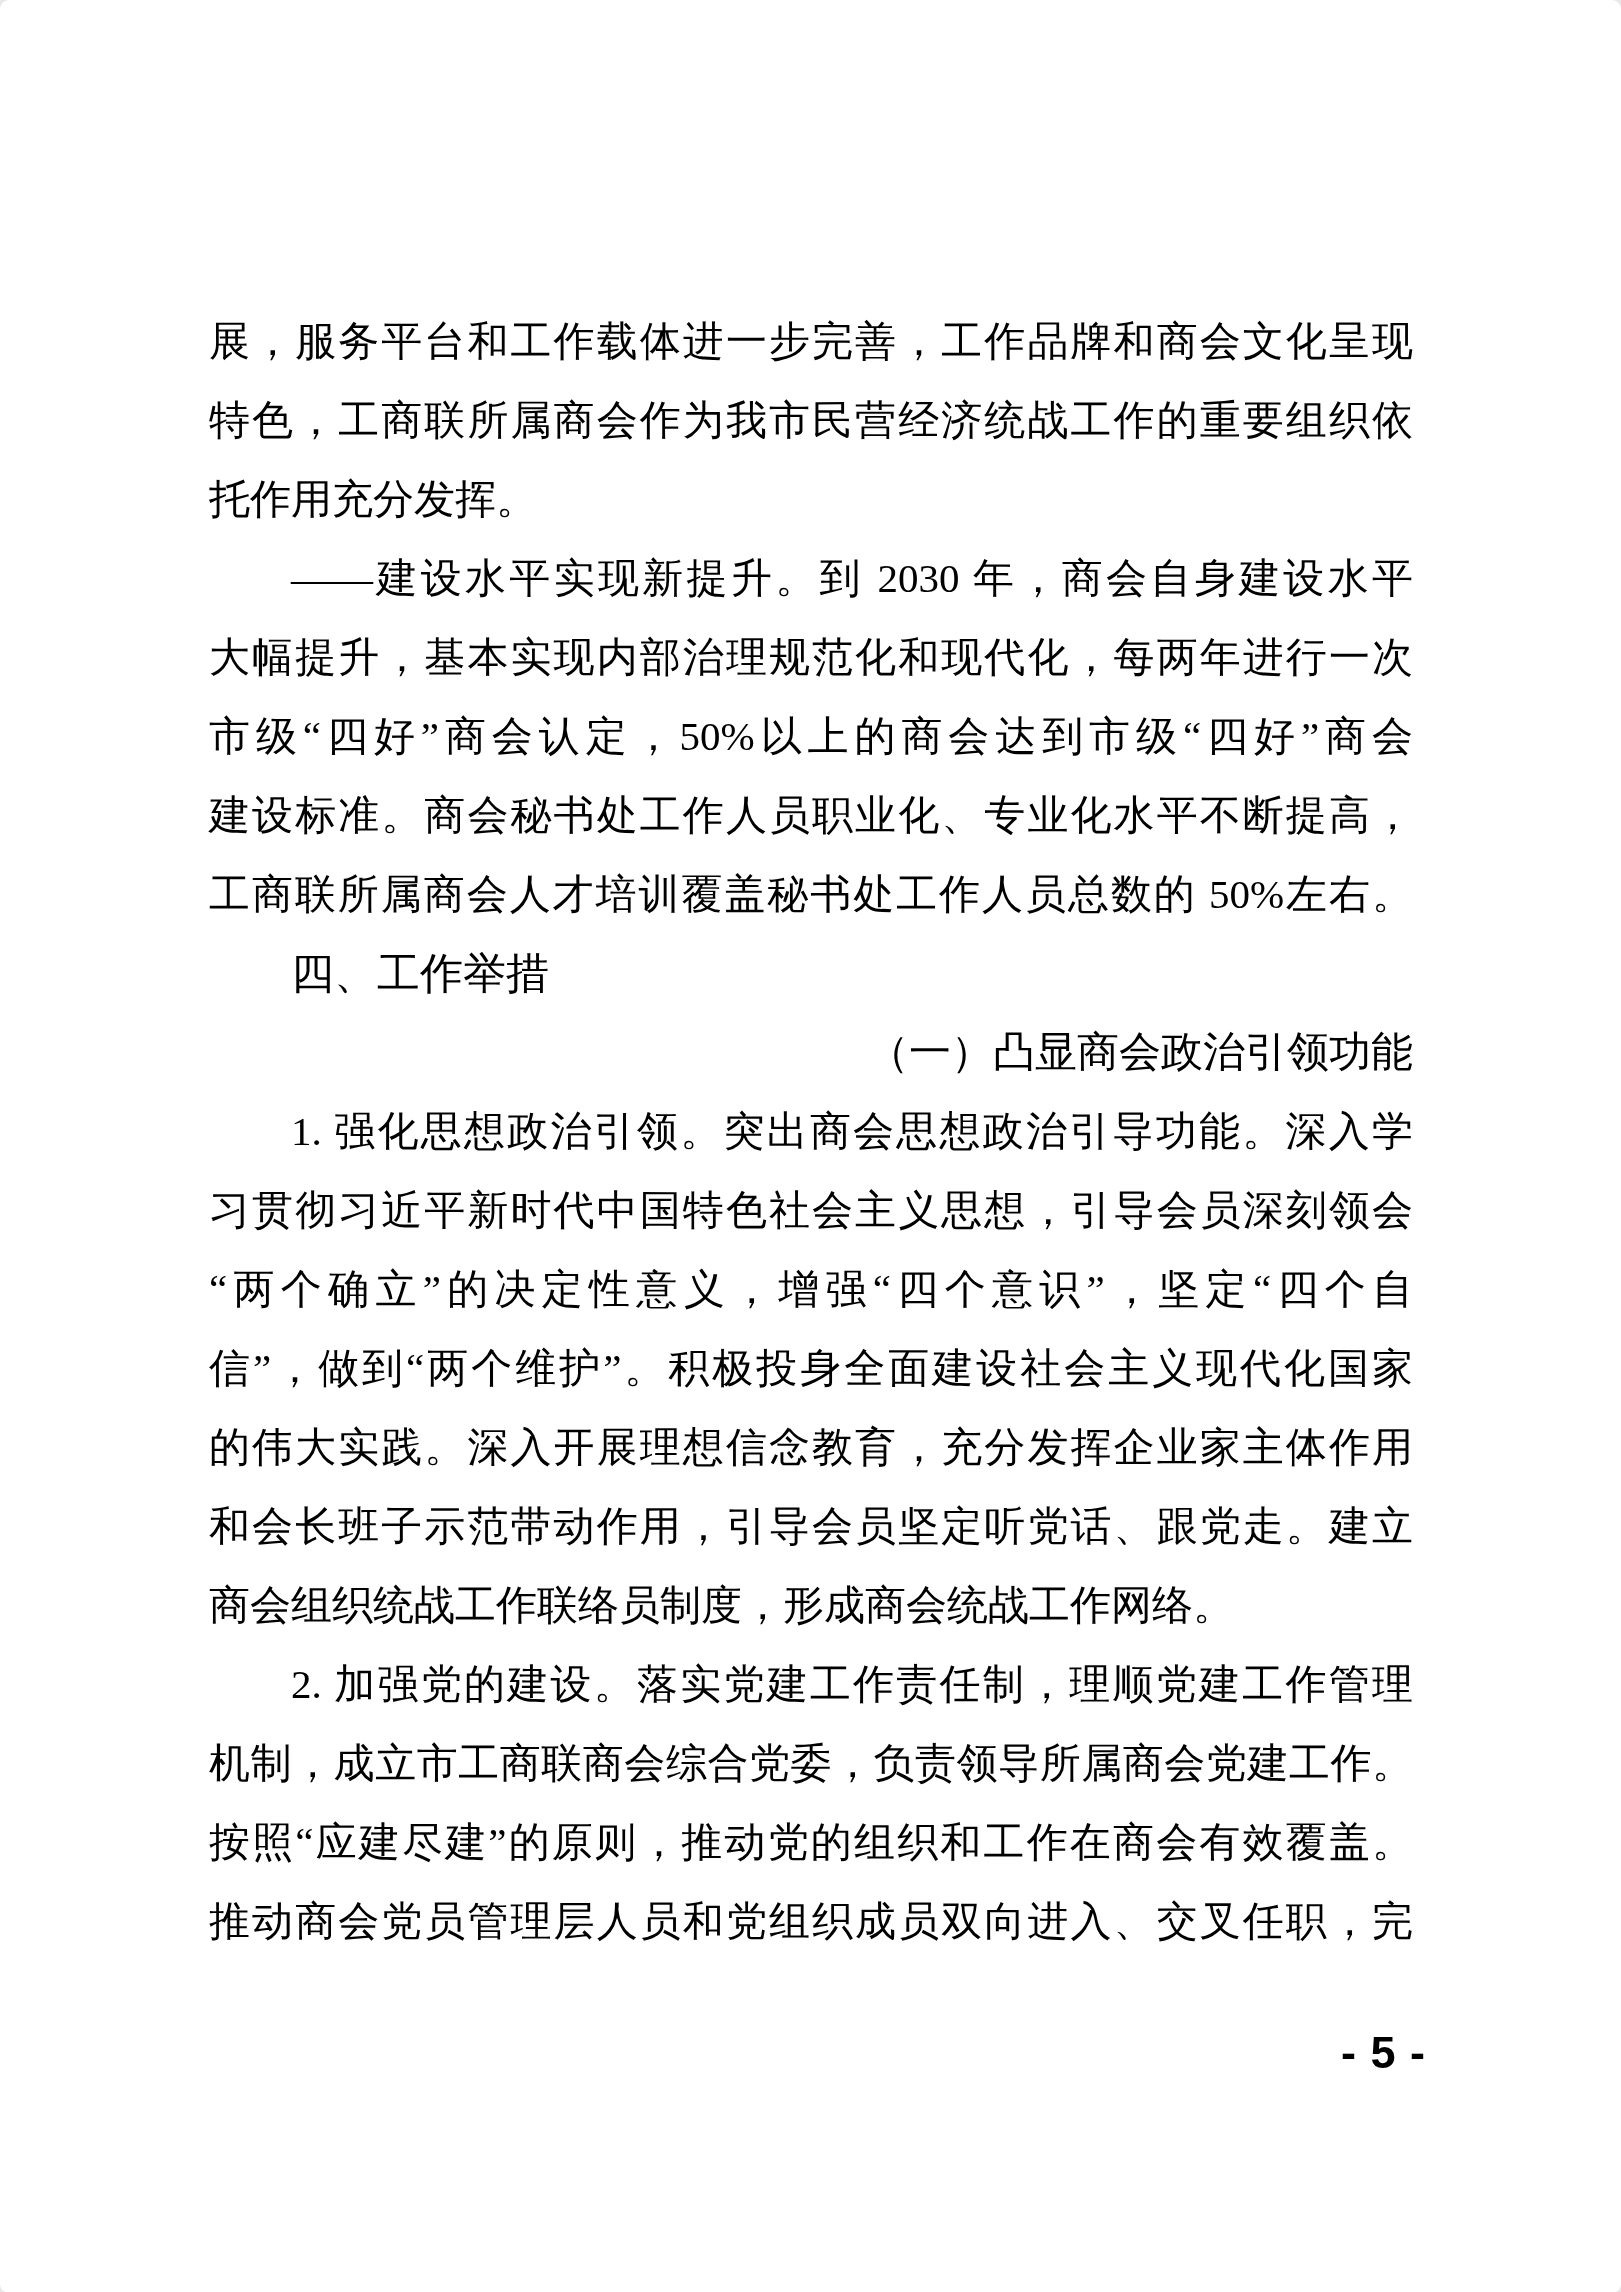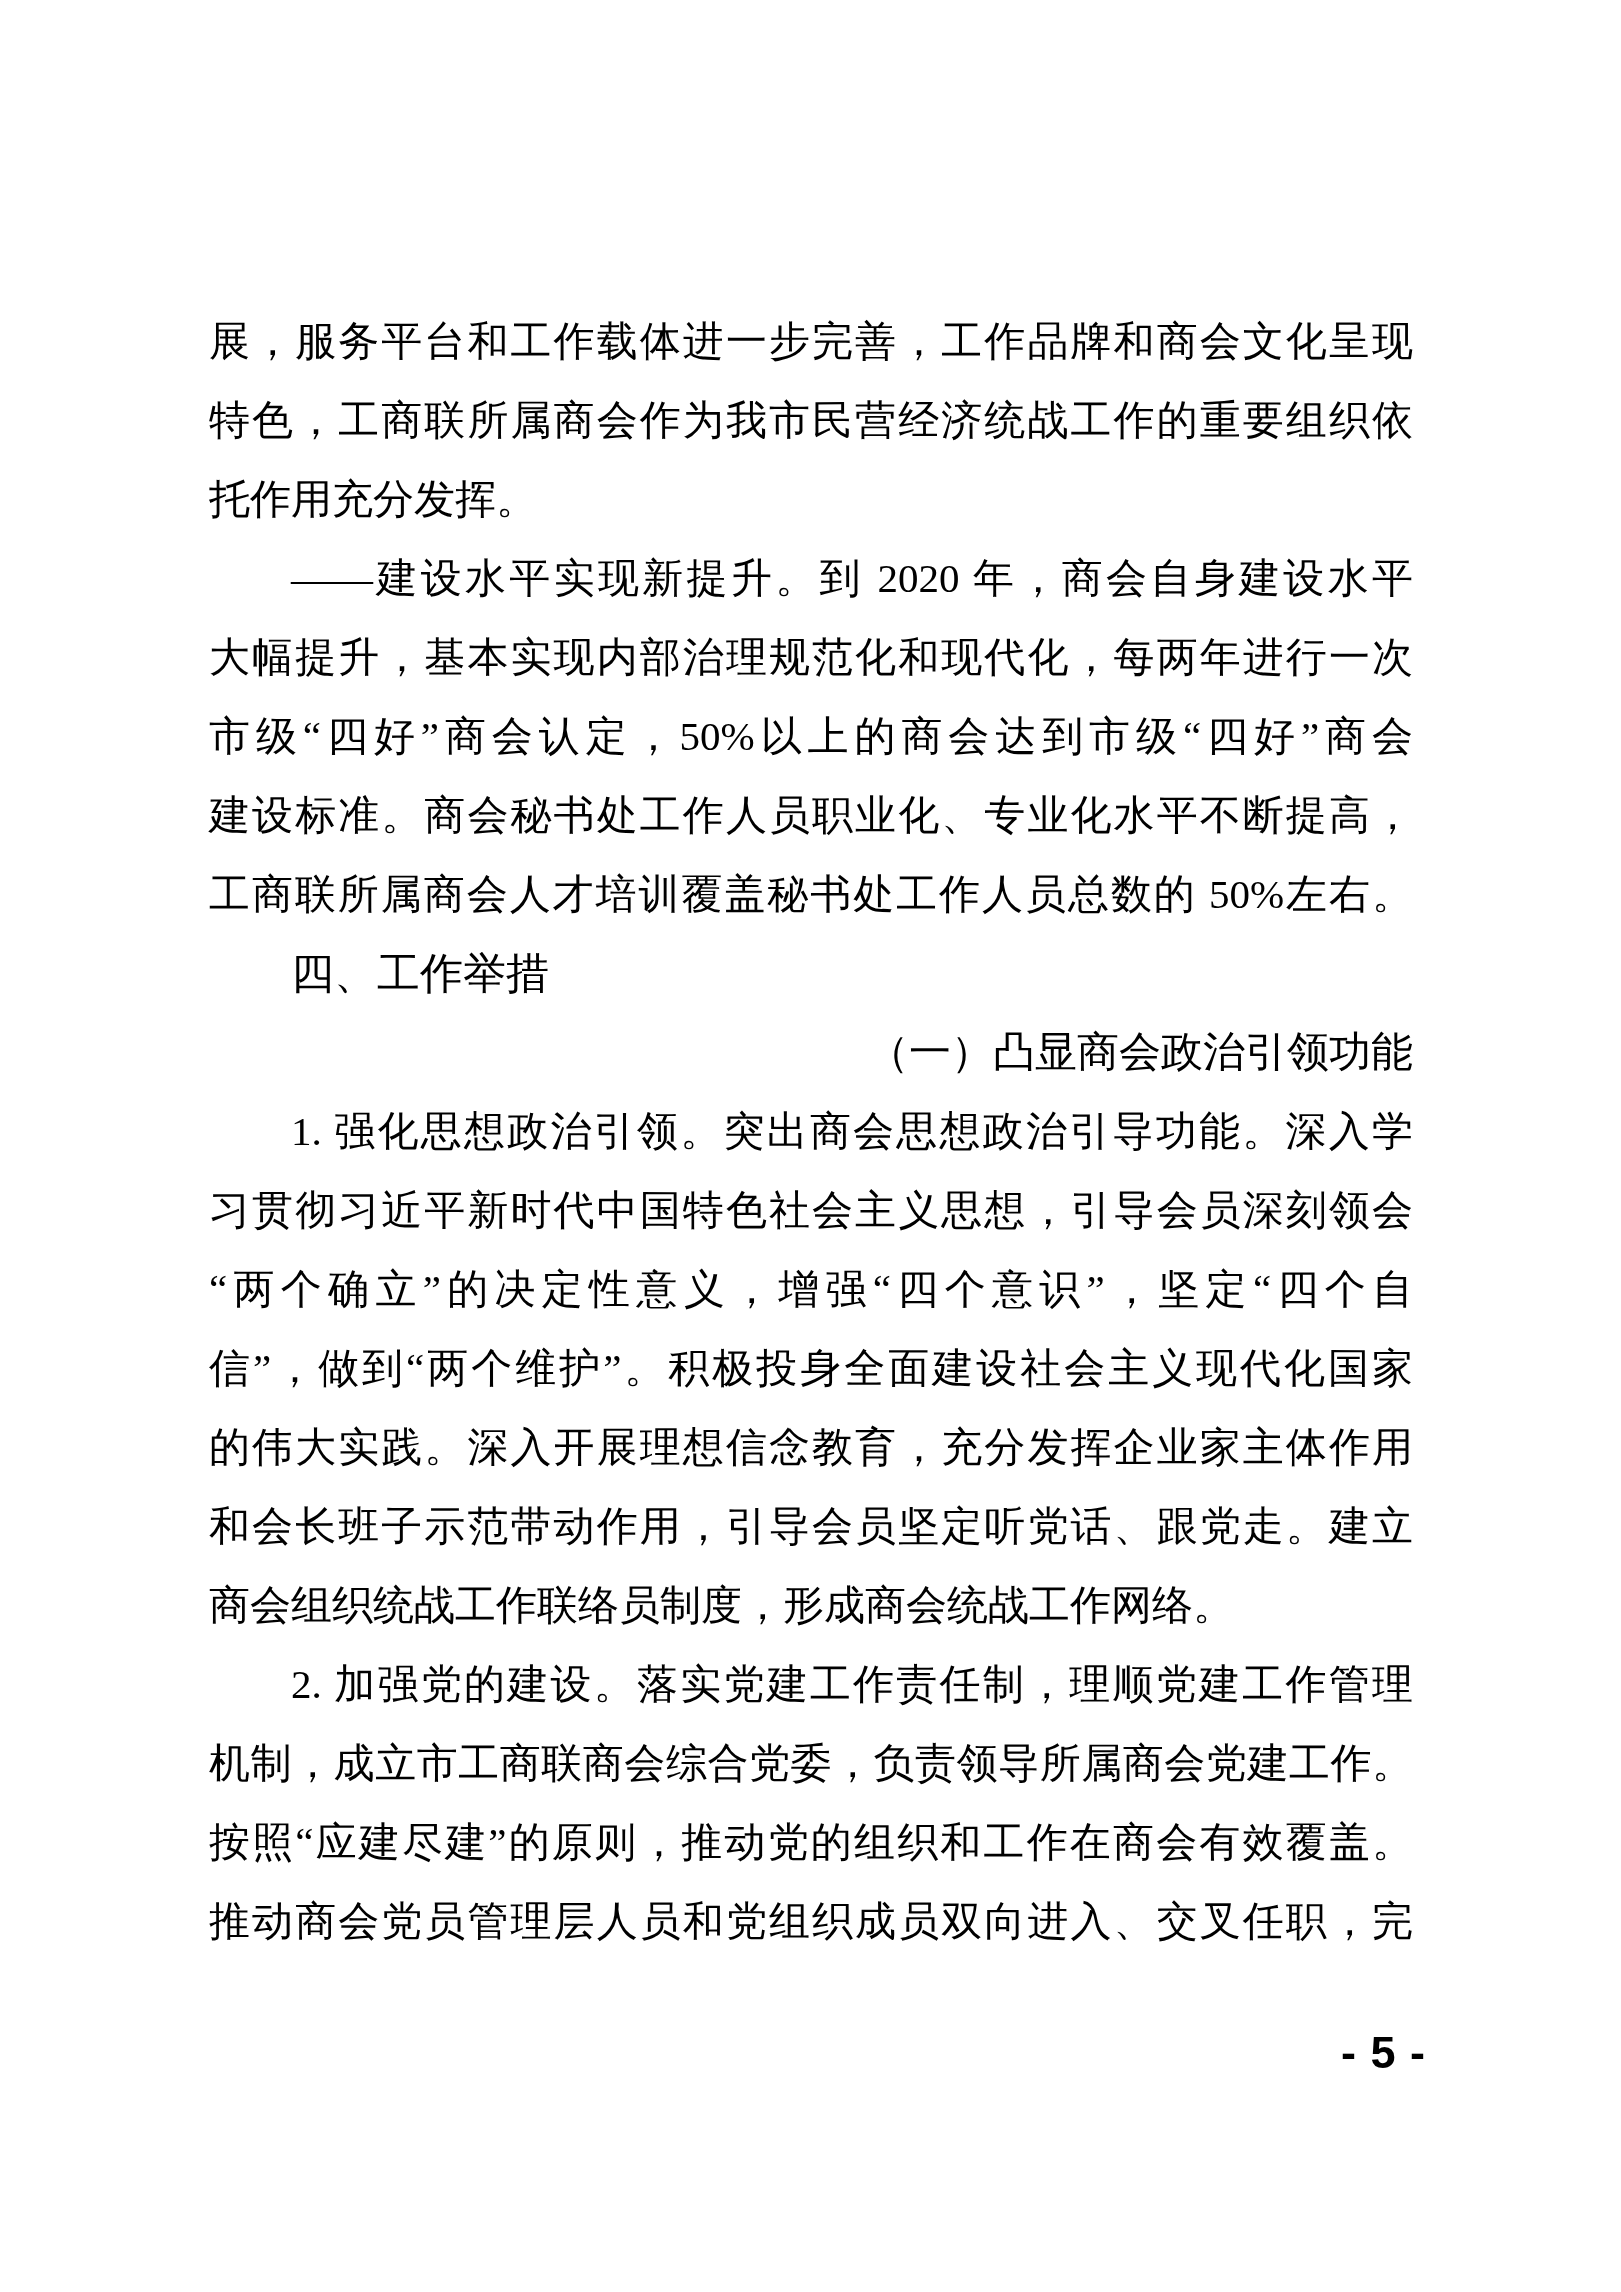--- a/index.html
+++ b/index.html
@@ -8,20 +8,21 @@
     background: #e8e8e8;
   }
   .page {
     position: relative;
     width: 1621px;
     height: 2293px;
     background: #ffffff;
     overflow: hidden;
     font-family: "Liberation Serif", "DejaVu Serif", serif;
     color: #000000;
+    border-radius: 9px;
   }
   .textblock {
     position: absolute;
     left: 209px;
     top: 302px;
     width: 1204px;
   }
   .ln {
     height: 79px;
     line-height: 79px;
@@ -63,21 +64,21 @@
 </style>
 </head>
 <body>
 
 <div class="page">
 
   <div class="textblock">
     <div class="ln fill">展，服务平台和工作载体进一步完善，工作品牌和商会文化呈现</div>
     <div class="ln fill">特色，工商联所属商会作为我市民营经济统战工作的重要组织依</div>
     <div class="ln">托作用充分发挥。</div>
-    <div class="ln fill ind2">——建设水平实现新提升。到 2020 年，商会自身建设水平</div>
+    <div class="ln fill ind2">——建设水平实现新提升。到 2030 年，商会自身建设水平</div>
     <div class="ln fill">大幅提升，基本实现内部治理规范化和现代化，每两年进行一次</div>
     <div class="ln fill">市级“四好”商会认定，50%以上的商会达到市级“四好”商会</div>
     <div class="ln fill">建设标准。商会秘书处工作人员职业化、专业化水平不断提高，</div>
     <div class="ln fill">工商联所属商会人才培训覆盖秘书处工作人员总数的 50%左右。</div>
     <div class="ln h-black ind2">四、工作举措</div>
     <div class="ln h-kai ind15">（一）凸显商会政治引领功能</div>
     <div class="ln fill ind2">1. 强化思想政治引领。突出商会思想政治引导功能。深入学</div>
     <div class="ln fill">习贯彻习近平新时代中国特色社会主义思想，引导会员深刻领会</div>
     <div class="ln fill">“两个确立”的决定性意义，增强“四个意识”，坚定“四个自</div>
     <div class="ln fill">信”，做到“两个维护”。积极投身全面建设社会主义现代化国家</div>

